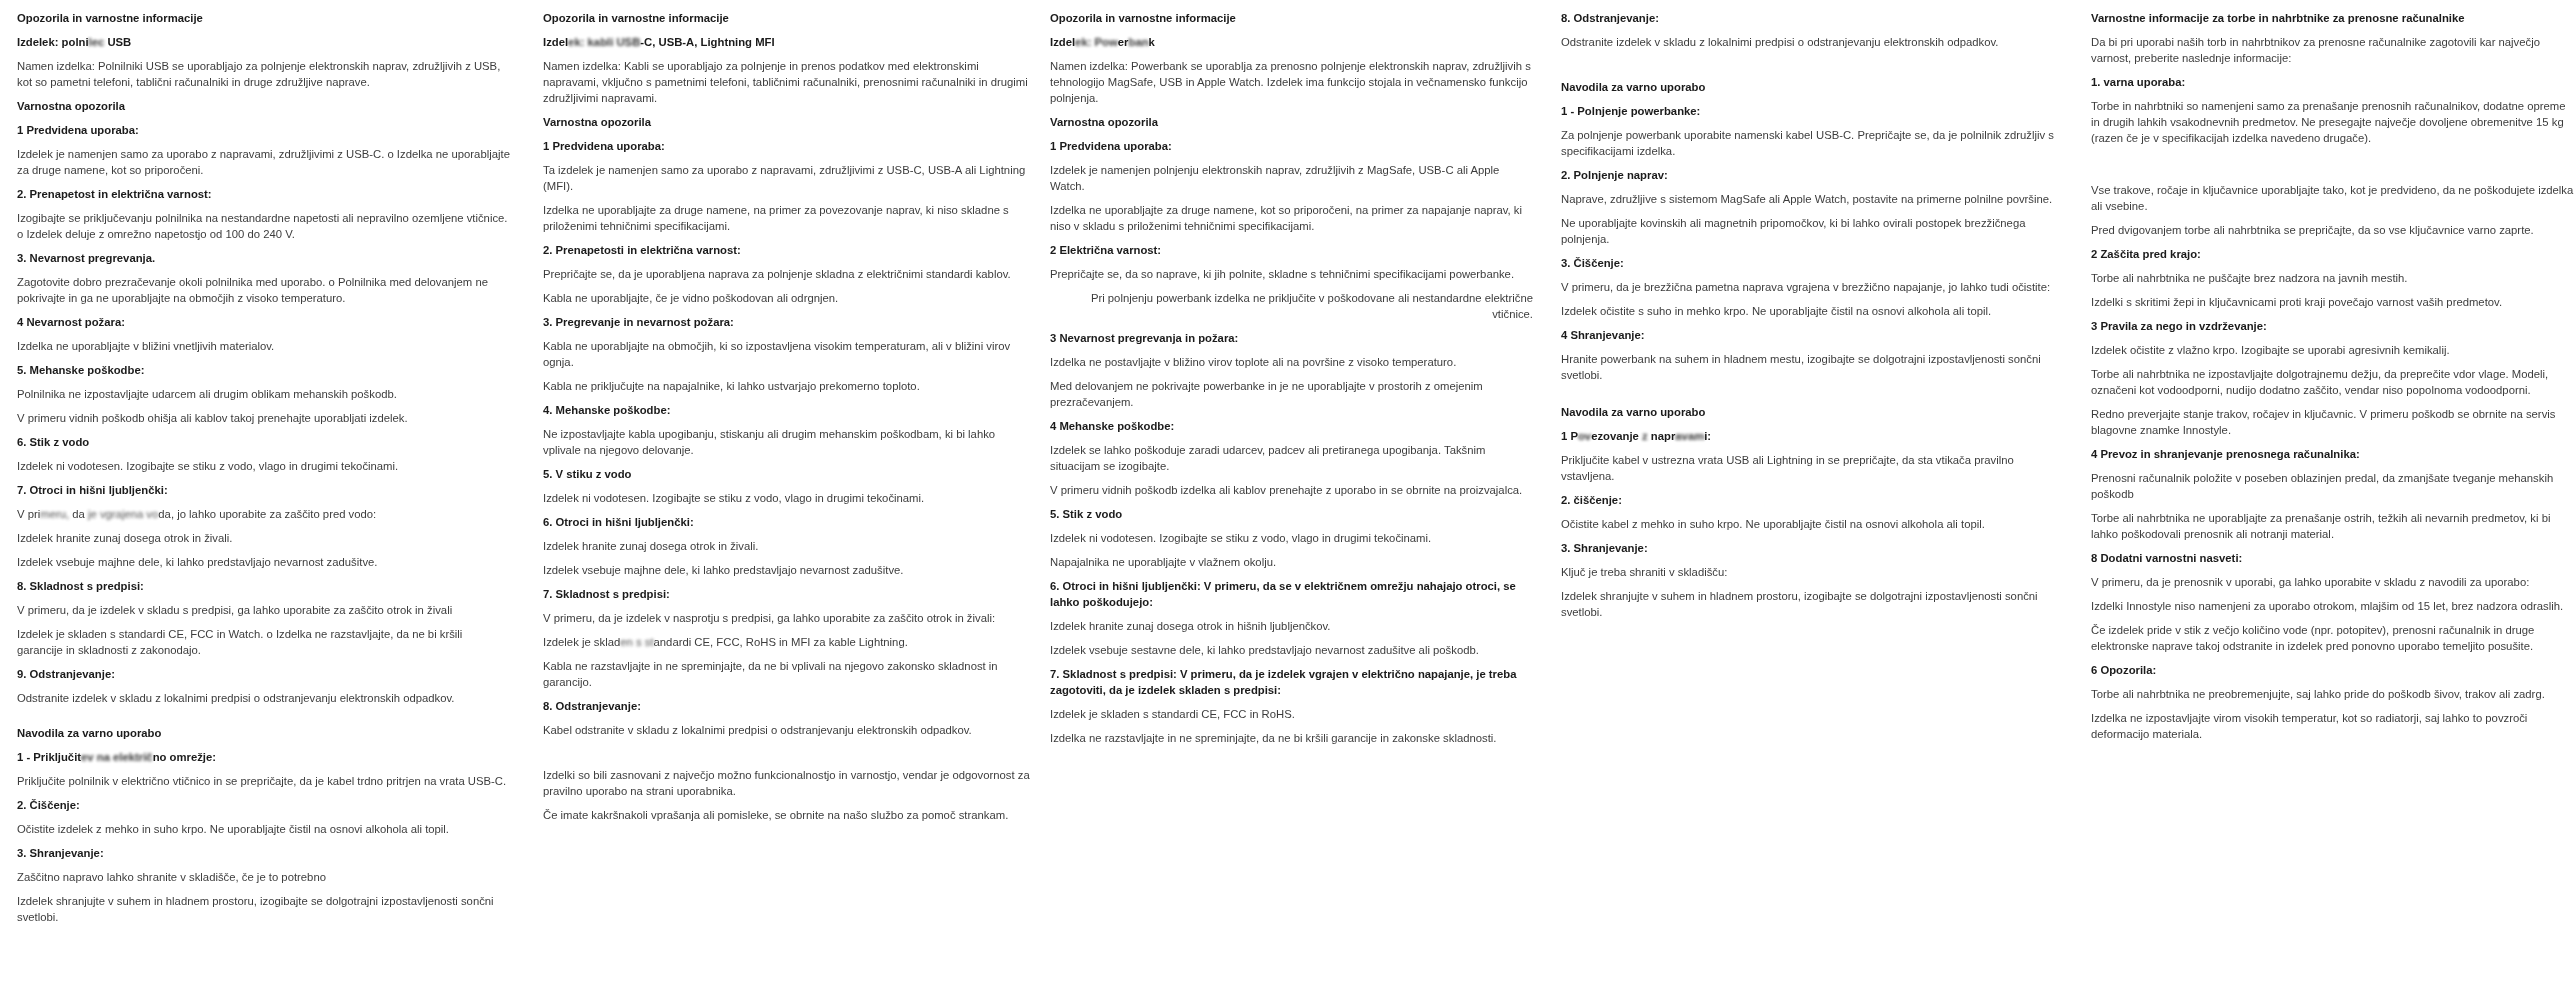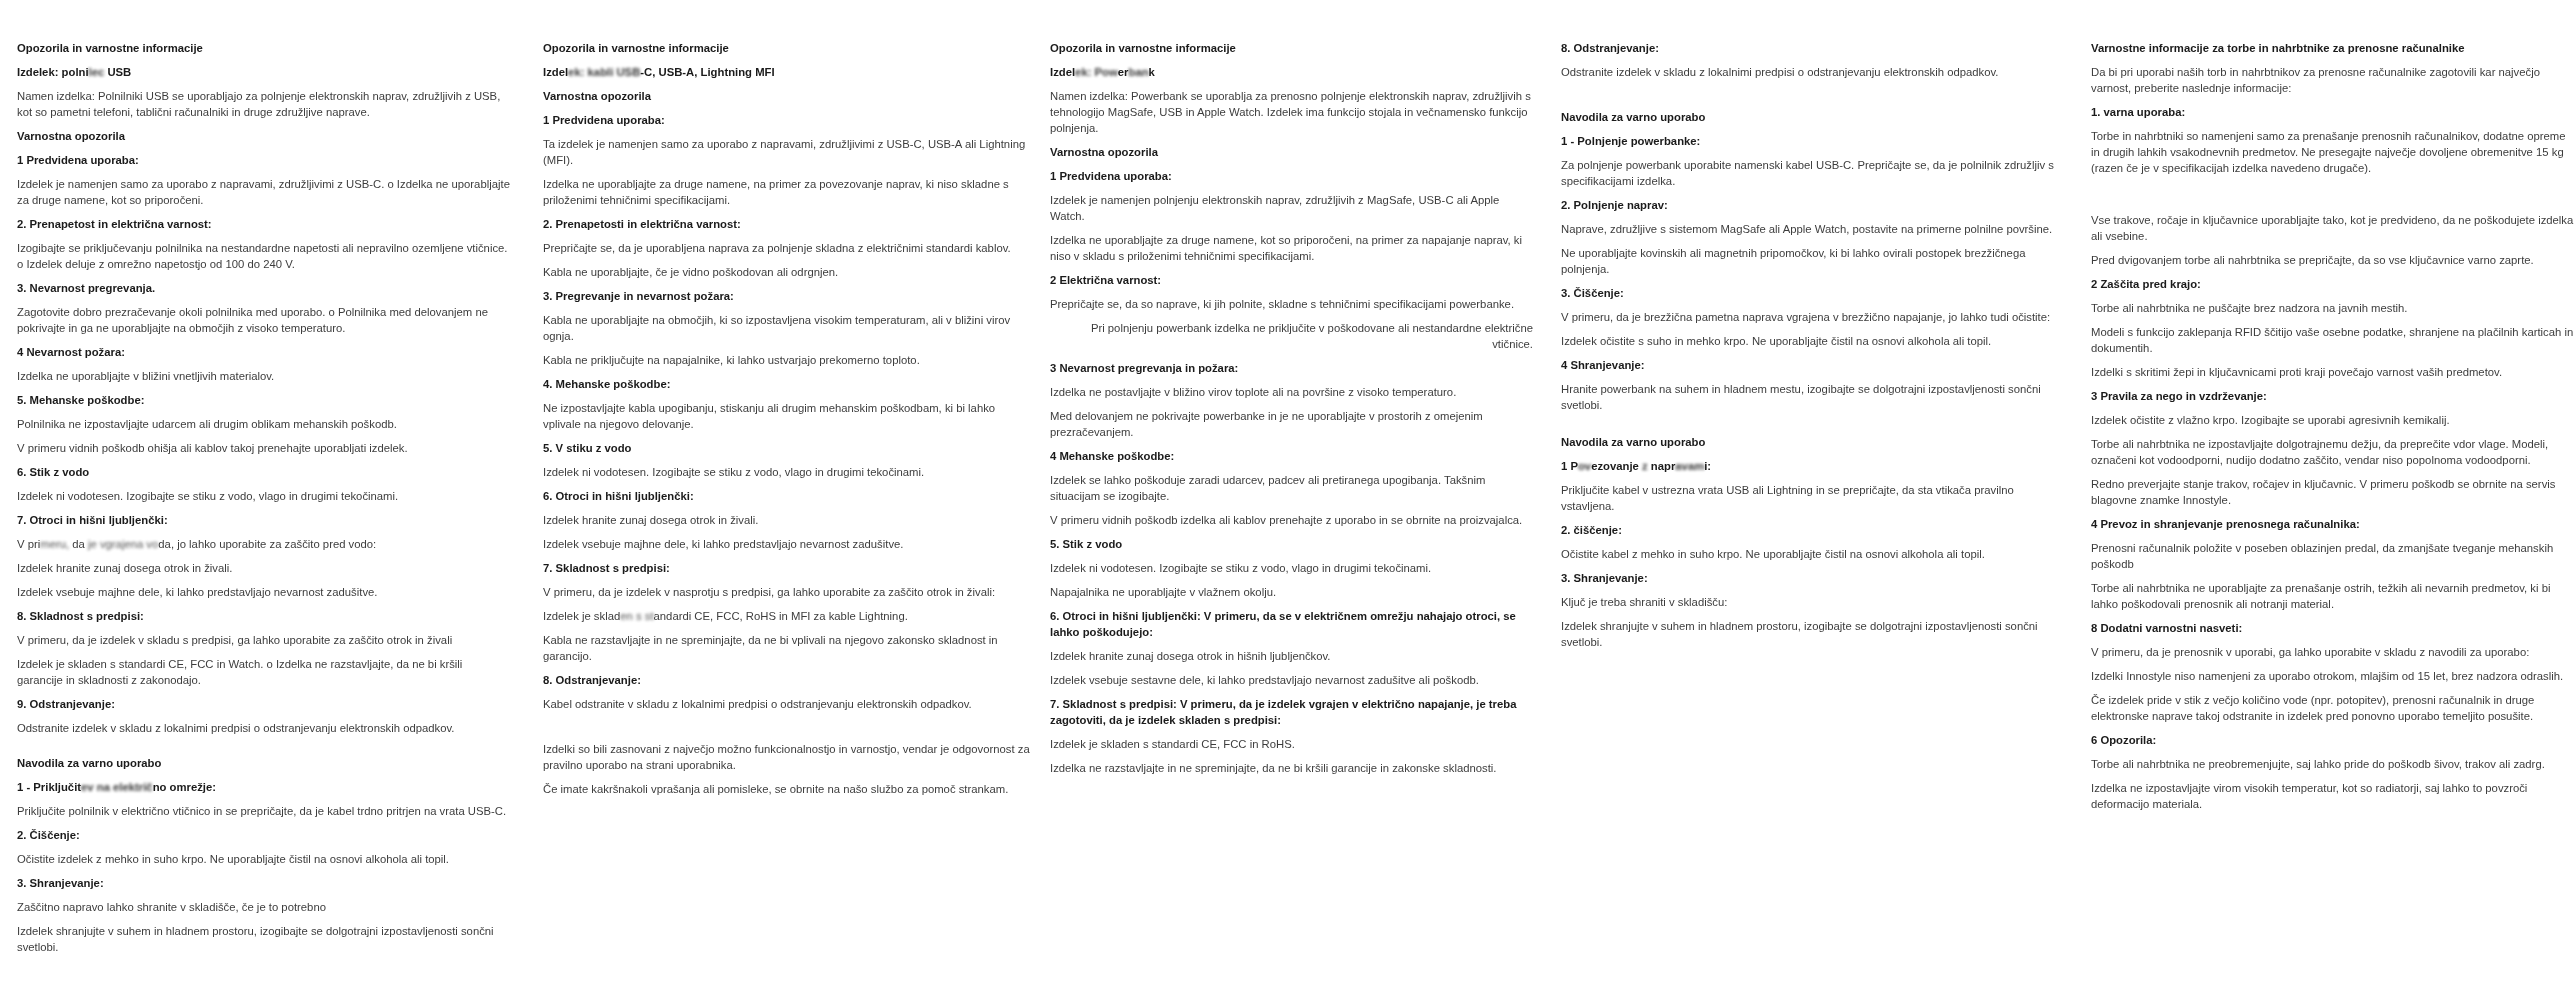--- a/index.html
+++ b/index.html
@@ -10,21 +10,21 @@
   #page {
     position: relative;
     width: 2576px;
     height: 1006px;
     background: #ffffff;
     overflow: hidden;
     font-family: "Liberation Sans", "DejaVu Sans", sans-serif;
   }
   .col {
     position: absolute;
-    top: 40px;
+    top: 10px;
   }
   .col p {
     margin: 0 0 8px 0;
     font-size: 11.3px;
     line-height: 16px;
   }
   p.heading {
     font-weight: 700;
     color: #1b1b1b;
   }
@@ -75,20 +75,21 @@
       <p class="body" style="color: rgb(61, 61, 61);">Priključite polnilnik v električno vtičnico in se prepričajte, da je kabel trdno pritrjen na vrata USB-C.</p>
       <p class="heading" style="color: rgb(27, 27, 27);">2. Čiščenje:</p>
       <p class="body" style="color: rgb(61, 61, 61);">Očistite izdelek z mehko in suho krpo. Ne uporabljajte čistil na osnovi alkohola ali topil.</p>
       <p class="heading" style="color: rgb(27, 27, 27);">3. Shranjevanje:</p>
       <p class="body" style="color: rgb(61, 61, 61);">Zaščitno napravo lahko shranite v skladišče, če je to potrebno</p>
       <p class="body" style="color: rgb(61, 61, 61);">Izdelek shranjujte v suhem in hladnem prostoru, izogibajte se dolgotrajni izpostavljenosti sončni svetlobi.</p>
     </div>
     <div class="col" style="left: 543px; width: 491px;">
       <p class="heading" style="color: rgb(27, 27, 27);">Opozorila in varnostne informacije</p>
       <p class="heading" style="color: rgb(27, 27, 27);">Izdel<span class="blur">ek: kabli USB</span>-C, USB-A, Lightning MFI</p>
+      <p class="body" style="color: rgb(61, 61, 61);">Namen izdelka: Kabli se uporabljajo za polnjenje in prenos podatkov med elektronskimi napravami, vključno s pametnimi telefoni, tabličnimi računalniki, prenosnimi računalniki in drugimi združljivimi napravami.</p>
       <p class="heading" style="color: rgb(27, 27, 27);">Varnostna opozorila</p>
       <p class="heading" style="color: rgb(27, 27, 27);">1 Predvidena uporaba:</p>
       <p class="body" style="color: rgb(61, 61, 61);">Ta izdelek je namenjen samo za uporabo z napravami, združljivimi z USB-C, USB-A ali Lightning (MFI).</p>
       <p class="body" style="color: rgb(61, 61, 61);">Izdelka ne uporabljajte za druge namene, na primer za povezovanje naprav, ki niso skladne s priloženimi tehničnimi specifikacijami.</p>
       <p class="heading" style="color: rgb(27, 27, 27);">2. Prenapetosti in električna varnost:</p>
       <p class="body" style="color: rgb(61, 61, 61);">Prepričajte se, da je uporabljena naprava za polnjenje skladna z električnimi standardi kablov.</p>
       <p class="body" style="color: rgb(61, 61, 61);">Kabla ne uporabljajte, če je vidno poškodovan ali odrgnjen.</p>
       <p class="heading" style="color: rgb(27, 27, 27);">3. Pregrevanje in nevarnost požara:</p>
       <p class="body" style="color: rgb(61, 61, 61);">Kabla ne uporabljajte na območjih, ki so izpostavljena visokim temperaturam, ali v bližini virov ognja.</p>
       <p class="body" style="color: rgb(61, 61, 61);">Kabla ne priključujte na napajalnike, ki lahko ustvarjajo prekomerno toploto.</p>
@@ -163,21 +164,20 @@
     </div>
     <div class="col" style="left: 2091px; width: 483px;">
       <p class="heading" style="color: rgb(27, 27, 27);">Varnostne informacije za torbe in nahrbtnike za prenosne računalnike</p>
       <p class="body" style="color: rgb(61, 61, 61);">Da bi pri uporabi naših torb in nahrbtnikov za prenosne računalnike zagotovili kar največjo varnost, preberite naslednje informacije:</p>
       <p class="heading" style="color: rgb(27, 27, 27);">1. varna uporaba:</p>
       <p class="body" style="color: rgb(61, 61, 61);">Torbe in nahrbtniki so namenjeni samo za prenašanje prenosnih računalnikov, dodatne opreme in drugih lahkih vsakodnevnih predmetov. Ne presegajte največje dovoljene obremenitve 15 kg (razen če je v specifikacijah izdelka navedeno drugače).</p>
       <p class="body" style="color: rgb(61, 61, 61); margin-top: 36px;">Vse trakove, ročaje in ključavnice uporabljajte tako, kot je predvideno, da ne poškodujete izdelka ali vsebine.</p>
       <p class="body" style="color: rgb(61, 61, 61);">Pred dvigovanjem torbe ali nahrbtnika se prepričajte, da so vse ključavnice varno zaprte.</p>
       <p class="heading" style="color: rgb(27, 27, 27);">2 Zaščita pred krajo:</p>
       <p class="body" style="color: rgb(61, 61, 61);">Torbe ali nahrbtnika ne puščajte brez nadzora na javnih mestih.</p>
-      <p class="body" style="color: rgb(61, 61, 61);">Modeli s funkcijo zaklepanja RFID ščitijo vaše osebne podatke, shranjene na plačilnih karticah in dokumentih.</p>
       <p class="body" style="color: rgb(61, 61, 61);">Izdelki s skritimi žepi in ključavnicami proti kraji povečajo varnost vaših predmetov.</p>
       <p class="heading" style="color: rgb(27, 27, 27);">3 Pravila za nego in vzdrževanje:</p>
       <p class="body" style="color: rgb(61, 61, 61);">Izdelek očistite z vlažno krpo. Izogibajte se uporabi agresivnih kemikalij.</p>
       <p class="body" style="color: rgb(61, 61, 61);">Torbe ali nahrbtnika ne izpostavljajte dolgotrajnemu dežju, da preprečite vdor vlage. Modeli, označeni kot vodoodporni, nudijo dodatno zaščito, vendar niso popolnoma vodoodporni.</p>
       <p class="body" style="color: rgb(61, 61, 61);">Redno preverjajte stanje trakov, ročajev in ključavnic. V primeru poškodb se obrnite na servis blagovne znamke Innostyle.</p>
       <p class="heading" style="color: rgb(27, 27, 27);">4 Prevoz in shranjevanje prenosnega računalnika:</p>
       <p class="body" style="color: rgb(61, 61, 61);">Prenosni računalnik položite v poseben oblazinjen predal, da zmanjšate tveganje mehanskih poškodb</p>
       <p class="body" style="color: rgb(61, 61, 61);">Torbe ali nahrbtnika ne uporabljajte za prenašanje ostrih, težkih ali nevarnih predmetov, ki bi lahko poškodovali prenosnik ali notranji material.</p>
       <p class="heading" style="color: rgb(27, 27, 27);">8 Dodatni varnostni nasveti:</p>
       <p class="body" style="color: rgb(61, 61, 61);">V primeru, da je prenosnik v uporabi, ga lahko uporabite v skladu z navodili za uporabo:</p>

